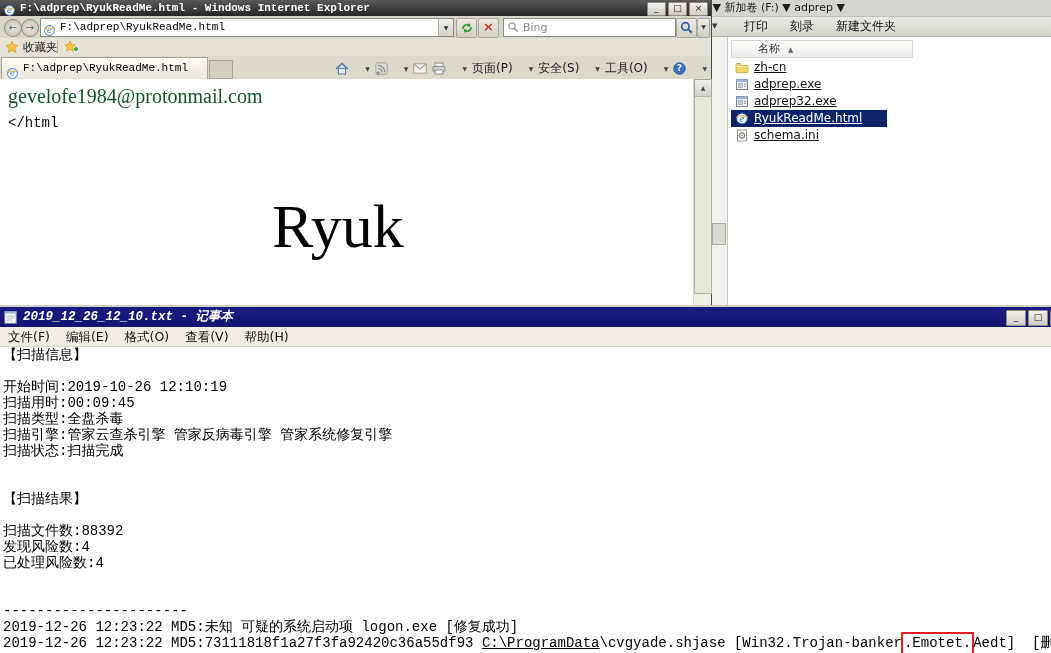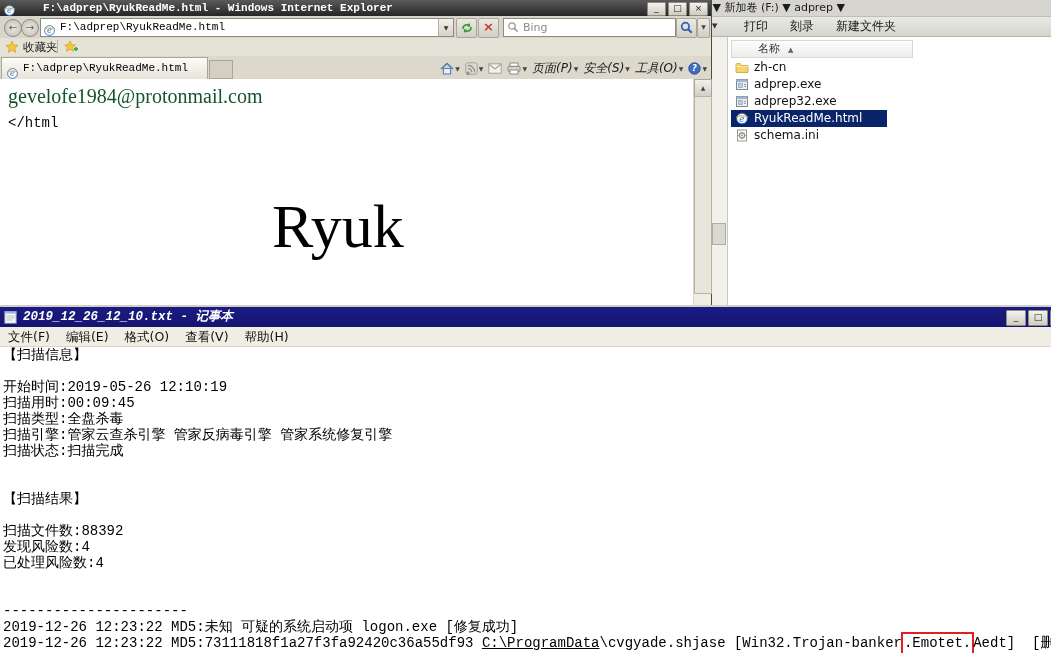--- a/index.html
+++ b/index.html
@@ -22,32 +22,32 @@
   #exp-navscroll .thumb{position:absolute;left:1px;top:186px;width:12px;height:20px;
                  background:#d9d8d1;border:1px solid #aeada4;}
   #exp-divider{position:absolute;left:727px;top:37px;bottom:0;width:1px;background:#c9c8c0;}
   #exp-files{position:absolute;left:728px;top:37px;right:0;bottom:0;background:#fff;}
   #exp-colheader{position:absolute;left:3px;top:3px;width:154px;height:16px;
                  background:linear-gradient(#fdfdfc,#ececea);border:1px solid #d9d8d2;
                  font-size:11px;color:#333;line-height:16px;padding-left:26px;}
   #exp-colheader .sort{font-size:7px;color:#666;margin-left:8px;}
   #exp-rows{position:absolute;left:3px;top:22px;width:156px;}
   .exp-row{height:17px;line-height:17px;font-size:12px;color:#111;white-space:nowrap;
-           display:flex;align-items:center;padding-left:4px;}
+           display:flex;align-items:center;padding-left:4px;text-decoration:underline;}
   .exp-row.sel{background:#0a246a;color:#fff;}
   .exp-row .fic{width:14px;height:13px;margin-right:5px;flex:none;}
 
   
   #ie{position:absolute;left:0;top:0;width:711px;height:306px;background:#d8d5cb;
       border-right:1px solid #4a4a46;}
   #ie-title{position:absolute;left:0;top:0;right:0;height:16px;
             background:linear-gradient(#5a5a5a,#262626);color:#fff;font-size:11px;line-height:16px;}
   #ie-title .ticon{position:absolute;left:3px;top:2px;}
   #ie-title .ttext{position:absolute;left:20px;top:0;white-space:nowrap;font-weight:bold;
-                   font-family:"Liberation Mono",monospace;font-size:11px;margin-left:23px;}
+                   font-family:"Liberation Mono",monospace;font-size:11px;}
   .winbtns{position:absolute;top:2px;display:flex;gap:2px;}
   #ie-title .winbtns{right:3px;}
   .wbtn{width:17px;height:12px;background:linear-gradient(#f4f2ec,#cfccc2);
         border:1px solid #8e8c82;border-radius:1px;font-size:9px;line-height:10px;
         text-align:center;color:#222;}
   #ie-nav{position:absolute;left:0;top:16px;right:0;height:22px;background:#d8d5cb;
           border-bottom:1px solid #bab7ab;}
   .navcircle{position:absolute;top:3px;width:16px;height:16px;border-radius:50%;
              background:radial-gradient(#e9e7df,#c2bfb4);border:1px solid #8d8b80;
              font-size:10px;line-height:15px;text-align:center;color:#55636e;}
@@ -74,21 +74,21 @@
   #ie-tab{position:absolute;left:1px;top:1px;width:205px;height:21px;
           background:linear-gradient(#fcfbf7,#e7e4d8);border:1px solid #a8a599;border-bottom:none;
           font-size:11px;line-height:21px;color:#000;}
   #ie-tab .tbicon{position:absolute;left:4px;top:4px;}
   #ie-tab .tbtext{position:absolute;left:21px;top:0;white-space:nowrap;overflow:hidden;width:180px;
                   font-family:"Liberation Mono",monospace;}
   #ie-newtab{position:absolute;left:209px;top:4px;width:22px;height:17px;background:#d3d0c3;
              border:1px solid #a8a599;}
   #ie-cmdbar{position:absolute;right:4px;top:2px;height:20px;display:flex;align-items:center;
              gap:5px;font-size:12px;color:#1a1a1a;}
-  .cmditem{display:flex;align-items:center;gap:1px;white-space:nowrap;font-style:italic;}
+  .cmditem{display:flex;align-items:center;gap:16px;white-space:nowrap;}
   .dropcaret{font-size:6px;color:#444;}
   #ie-content{position:absolute;left:0;top:79px;right:0;bottom:0;background:#fff;}
   #ie-scroll{position:absolute;right:0;top:0;width:17px;bottom:0;background:#f0eee3;
              border-left:1px solid #d8d5c9;}
   #ie-scroll .sup{position:absolute;left:0;top:0;width:16px;height:16px;
                   background:linear-gradient(#f2f0ea,#d2cfc5);border:1px solid #a8a69b;
                   font-size:6px;text-align:center;line-height:15px;color:#444;}
   #ie-scroll .sthumb{position:absolute;left:0;top:17px;width:16px;height:196px;
                   background:#e8e5da;border:1px solid #b5b2a6;}
   #page-email{position:absolute;left:8px;top:6px;font-family:Liberation Serif, serif;
@@ -336,21 +336,21 @@
       <span class="winbtns">
         <span class="wbtn">_</span>
         <span class="wbtn">□</span>
         <span class="wbtn">×</span>
       </span>
     </div>
     <div id="np-menu"><span class="mitem">文件(F)</span><span class="mitem">编辑(E)</span><span class="mitem">格式(O)</span><span class="mitem">查看(V)</span><span class="mitem">帮助(H)</span></div>
     <div id="np-content">
         <div class="npline">【扫描信息】</div>
         <div class="npline"> </div>
-        <div class="npline">开始时间:2019-05-26 12:10:19</div>
+        <div class="npline">开始时间:2019-10-26 12:10:19</div>
         <div class="npline">扫描用时:00:09:45</div>
         <div class="npline">扫描类型:全盘杀毒</div>
         <div class="npline">扫描引擎:管家云查杀引擎 管家反病毒引擎 管家系统修复引擎</div>
         <div class="npline">扫描状态:扫描完成</div>
         <div class="npline"> </div>
         <div class="npline"> </div>
         <div class="npline">【扫描结果】</div>
         <div class="npline"> </div>
         <div class="npline">扫描文件数:88392</div>
         <div class="npline">发现风险数:4</div>

